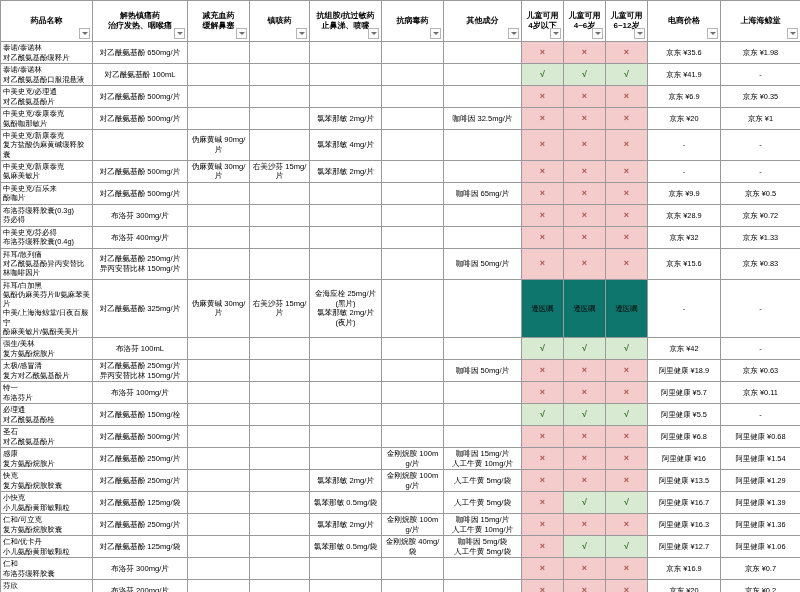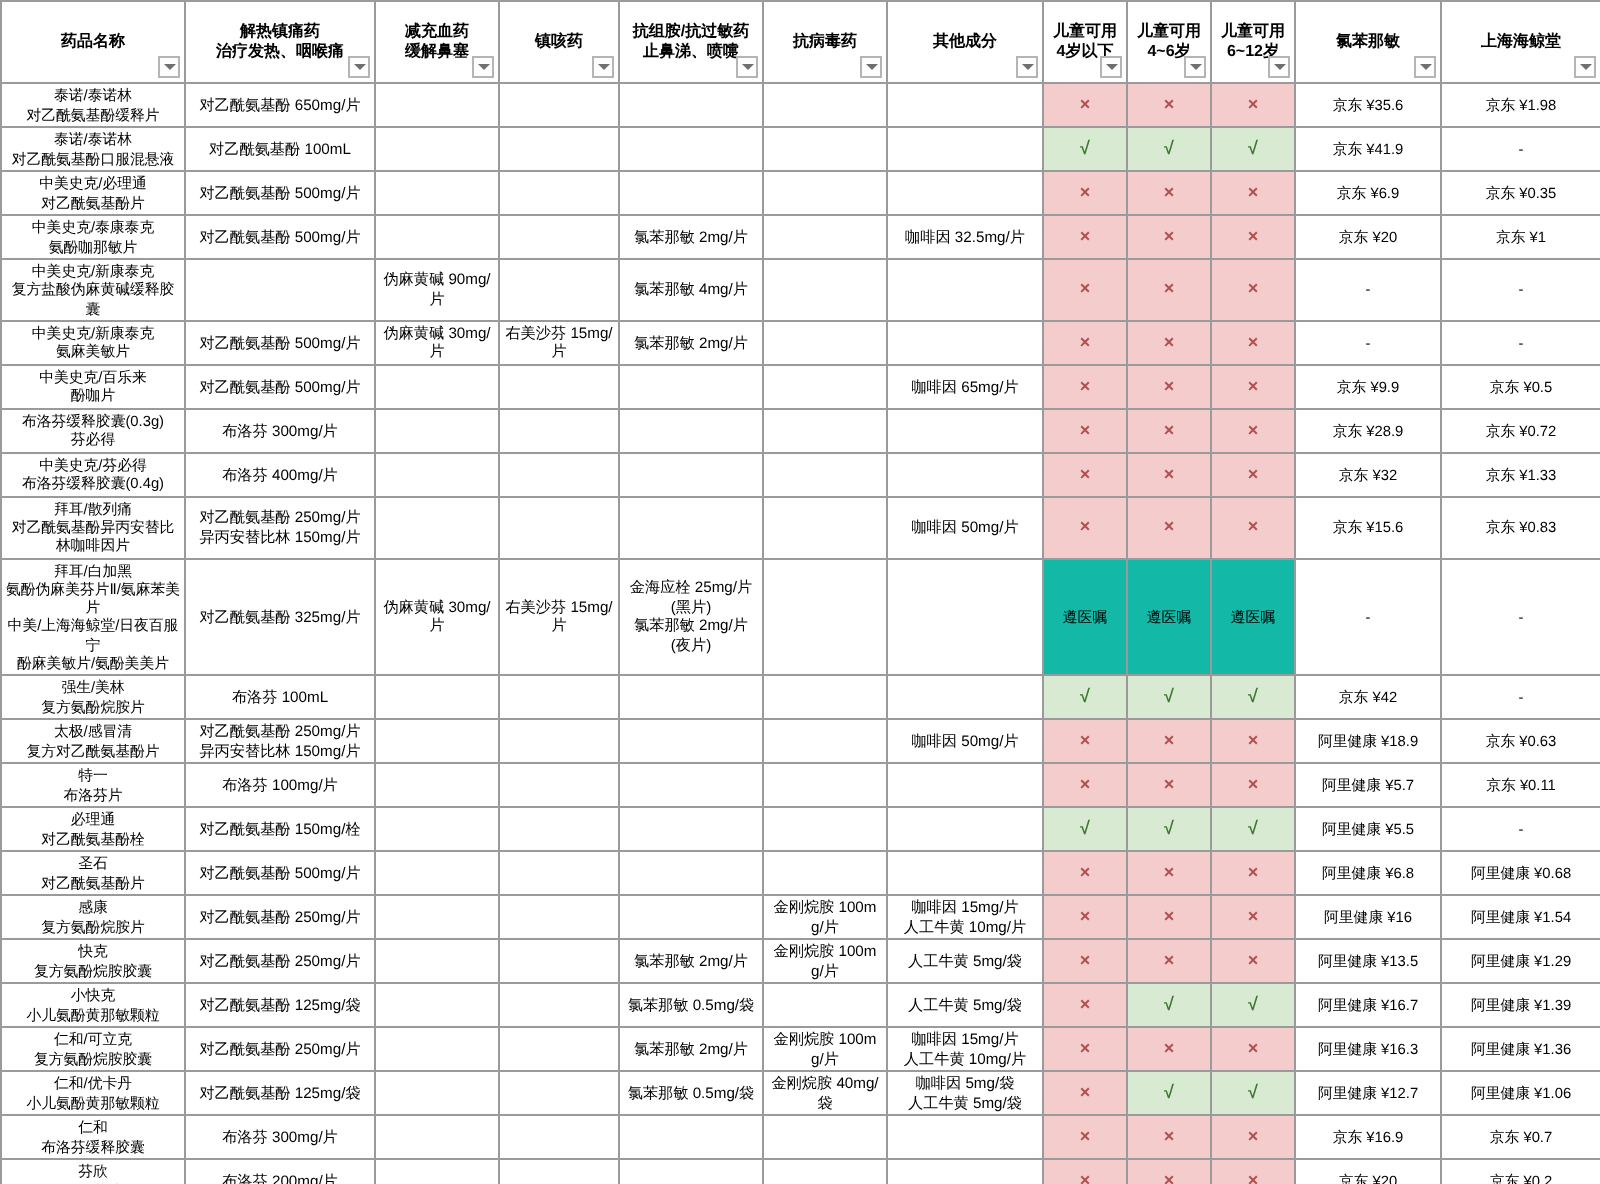--- a/index.html
+++ b/index.html
@@ -52,25 +52,25 @@
     display:block;
   }
   .filter-arrow:after{
     content:"";
     position:absolute;
     left:1.5px;top:3px;
     border-left:3px solid transparent;
     border-right:3px solid transparent;
     border-top:3px solid #6f6f6f;
   }
-  td.name{text-align:center;font-size:7.4px;}
+  td.name{text-align:left;font-size:7.4px;}
   td.left{text-align:center;}
   td.yes{background:#d9ead3;color:#3c7830;font-weight:bold;font-size:9px;}
   td.no{background:#f4cccc;color:#b05050;font-weight:bold;font-size:9px;}
-  td.doc{background:#14b8a6;color:#000;font-size:7.4px;font-weight:normal;}
+  td.doc{background:#0f766e;color:#000;font-size:7.4px;font-weight:normal;}
   td.price{font-size:7.4px;margin-left:14px;}
   tbody tr{height:22px;}
 </style>
 </head>
 <body>
 
 <div id="sheet">
   <table>
     <colgroup>
       <col class="c0">
@@ -128,21 +128,21 @@
             <div>儿童可用</div>
             <div>4~6岁</div>
             <span class="filter-arrow"></span>
           </th>
           <th>
             <div>儿童可用</div>
             <div>6~12岁</div>
             <span class="filter-arrow"></span>
           </th>
           <th>
-            <div>氯苯那敏</div>
+            <div>电商价格</div>
             <span class="filter-arrow"></span>
           </th>
           <th>
             <div>上海海鲸堂</div>
             <span class="filter-arrow"></span>
           </th>
         </tr>
     </thead>
     <tbody id="tbody">
         <tr>

